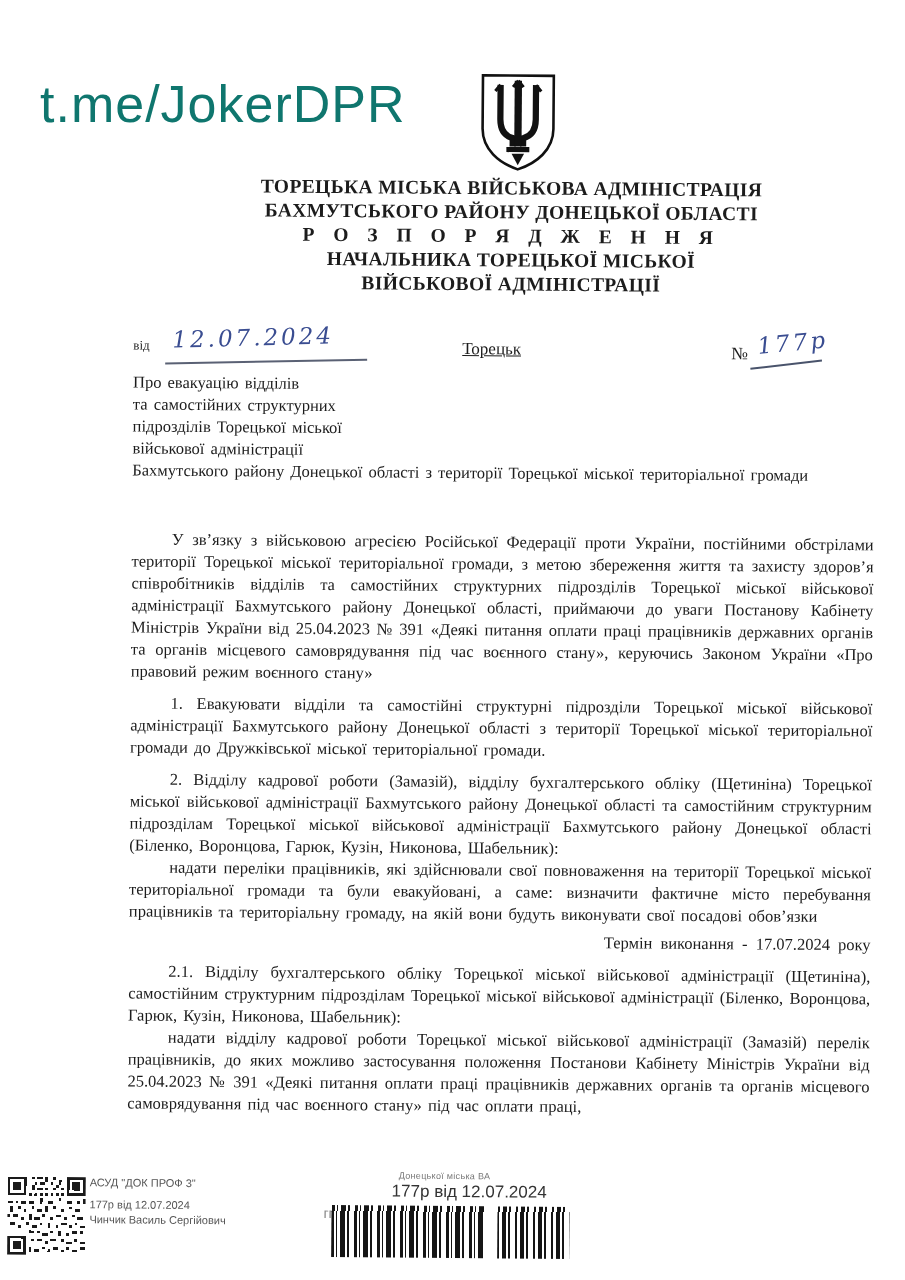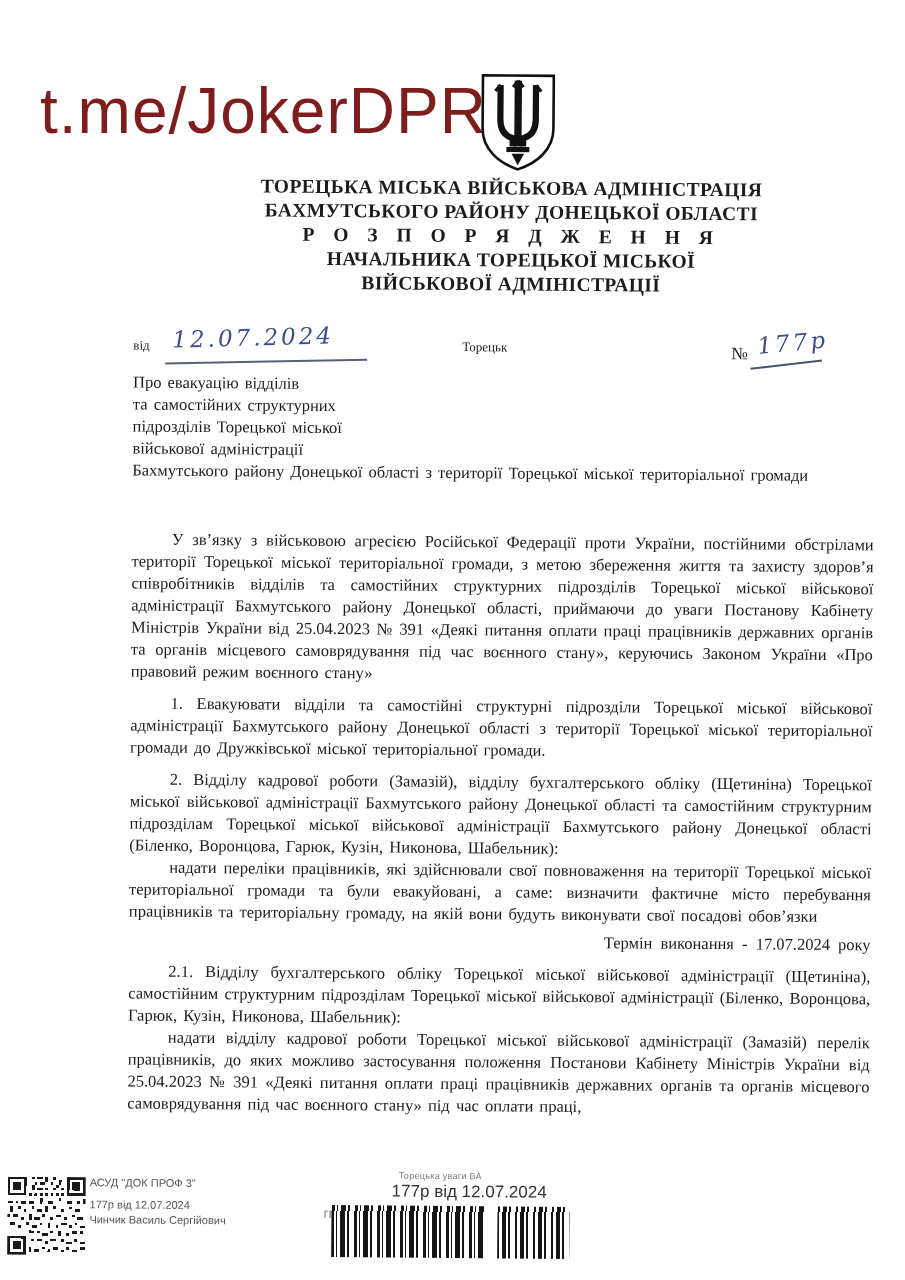--- a/index.html
+++ b/index.html
@@ -6,42 +6,42 @@
   body{
     width:905px;height:1280px;position:relative;overflow:hidden;
     background:#ffffff;color:#1c1c1c;
     font-family:"Liberation Serif", serif;
   }
   .abs{position:absolute;}
   
   .watermark{
     left:40px;top:74px;
     font-family:"Liberation Sans", sans-serif;
-    font-size:64px;font-weight:400;color:#7f1d1d;
+    font-size:52px;font-weight:400;color:#0f766e;
     letter-spacing:1px;white-space:nowrap;
   }
   
   .scan{left:0;top:0;width:905px;height:1280px;transform:rotate(0.45deg);transform-origin:50% 30%;}
   
   .emblem{left:476px;top:72px;width:80px;height:100px;}
   
   .header{
     left:145px;top:176px;width:730px;text-align:center;
     font-weight:bold;font-size:19.5px;line-height:24px;letter-spacing:.4px;
   }
   .header .sp{letter-spacing:7px;}
   
   .date-label{left:133px;top:340px;font-size:13px;}
   .hand{
     font-family:"DejaVu Serif", serif;font-style:italic;
     color:#3a4d91;letter-spacing:3px;white-space:nowrap;
   }
   .date-hand{left:172px;top:326px;font-size:23px;transform:rotate(-2deg);}
   .date-line{left:165px;top:362px;width:202px;border-bottom:2px solid #5a6174;transform:rotate(-1.5deg);}
-  .city{left:462px;top:339px;font-size:13px;}
+  .city{left:462px;top:339px;font-size:17px;text-decoration:underline;}
   .num-label{left:731px;top:341px;font-size:17.5px;}
   .num-hand{left:757px;top:327px;font-size:23px;transform:rotate(-6deg);}
   .num-line{left:750px;top:361px;width:72px;border-bottom:2px solid #49536b;transform:rotate(-7deg);}
   
   .subject{
     left:133px;top:374px;width:744px;
     font-size:16.5px;line-height:22px;
     white-space:pre-line;text-align:justify;word-spacing:2px;
   }
   
@@ -122,21 +122,21 @@
       <path fill="#fff" d="M1,1h5v5h-5z M23,1h5v5h-5z M1,23h5v5h-5z"></path>
       <path fill="#1a1a1a" d="M2,2h3v3h-3z M24,2h3v3h-3z M2,24h3v3h-3z"></path>
       <path fill="#1a1a1a" d="M9,0h1v1h-1z M11,0h2v1h-2z M14,0h1v2h-1z M17,0h1v1h-1z M19,1h1v2h-1z M10,2h1v1h-1z M12,2h2v1h-2z M16,2h1v1h-1z M18,3h1v1h-1z M9,3h1v2h-1z M11,4h2v1h-2z M14,4h1v1h-1z M17,4h1v1h-1z M20,4h1v1h-1z M8,6h1v1h-1z M10,6h1v1h-1z M12,6h1v1h-1z M14,6h1v1h-1z M16,6h1v1h-1z M18,6h1v1h-1z M20,6h1v1h-1z M0,9h2v1h-2z M3,9h1v1h-1z M5,9h2v1h-2z M8,9h2v1h-2z M12,8h1v2h-1z M15,9h2v1h-2z M19,8h1v1h-1z M22,9h2v1h-2z M26,9h1v1h-1z M28,8h1v2h-1z M1,11h1v2h-1z M4,11h1v1h-1z M6,12h1v1h-1z M9,11h1v1h-1z M11,12h2v1h-2z M14,11h1v2h-1z M17,11h1v1h-1z M20,12h1v1h-1z M23,11h1v1h-1z M25,12h2v1h-2z M0,14h1v1h-1z M2,14h2v1h-2z M5,15h1v1h-1z M8,14h1v2h-1z M10,15h2v1h-2z M13,14h1v1h-1z M16,15h1v1h-1z M18,14h2v1h-2z M21,15h1v1h-1z M24,14h1v1h-1z M26,15h2v1h-2z M1,17h2v1h-2z M4,18h1v1h-1z M7,17h1v1h-1z M9,18h2v1h-2z M12,17h1v1h-1z M15,17h1v2h-1z M18,18h1v1h-1z M20,17h2v1h-2z M23,18h1v1h-1z M25,17h1v1h-1z M27,18h2v1h-2z M8,20h2v1h-2z M11,20h1v1h-1z M13,21h2v1h-2z M16,20h1v1h-1z M19,20h1v2h-1z M22,21h1v1h-1z M24,20h2v1h-2z M27,20h1v1h-1z M9,23h1v1h-1z M11,23h2v1h-2z M14,24h1v1h-1z M16,23h2v1h-2z M20,23h1v1h-1z M22,24h2v1h-2z M25,23h1v1h-1z M27,24h2v1h-2z M8,26h1v2h-1z M10,27h2v1h-2z M13,26h1v1h-1z M15,27h1v1h-1z M17,26h2v1h-2z M20,27h1v1h-1z M22,26h1v1h-1z M24,27h2v1h-2z M27,26h2v1h-2z"></path>
     </svg>
   </div>
 
   <div class="abs f-sys">АСУД "ДОК ПРОФ 3"</div>
   <div class="abs f-ref">177р від 12.07.2024</div>
   <div class="abs f-person">Чинчик Василь Сергійович</div>
 
-  <div class="abs f-org">Торецька уваги ВА</div>
+  <div class="abs f-org">Донецької міська ВА</div>
   <div class="abs f-cref">177р від 12.07.2024</div>
   <div class="abs f-bprefix">гг</div>
   <div class="abs barcode">
     <div class="g1"></div>
     <div class="g2"></div>
   </div>
 
 </div>
 
 </body></html>

